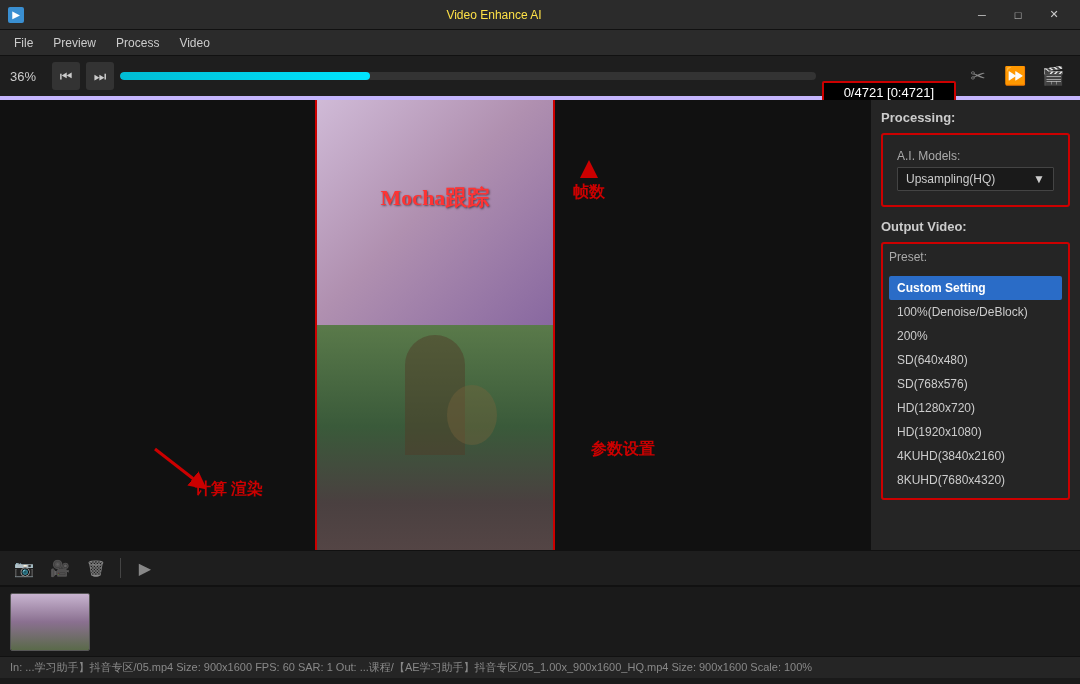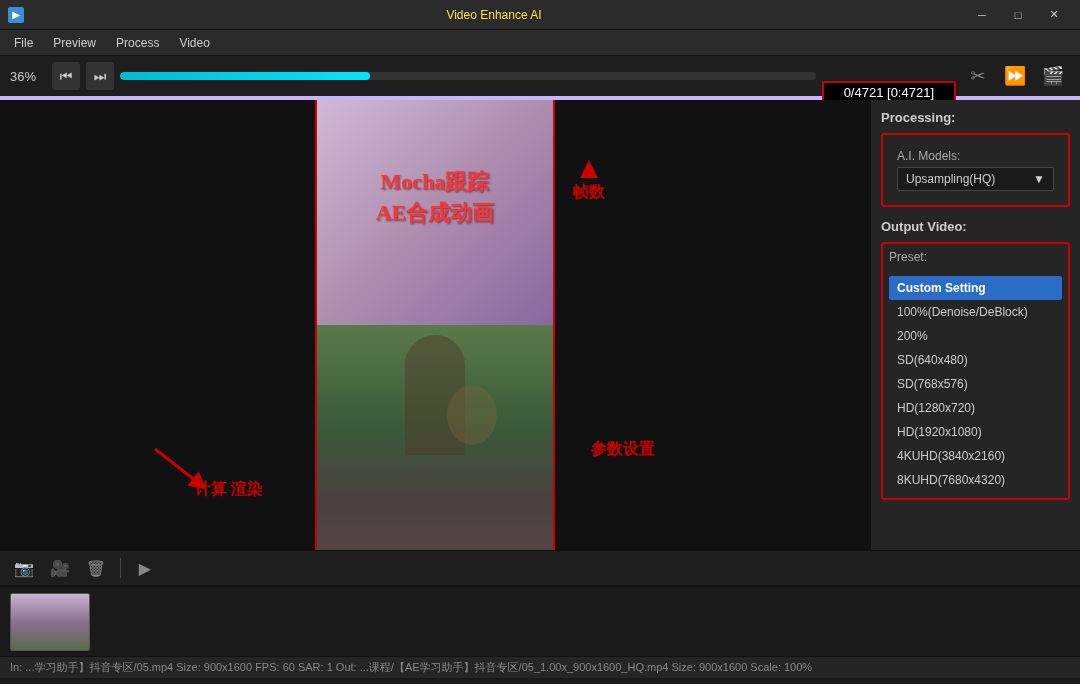--- a/index.html
+++ b/index.html
@@ -340,21 +340,20 @@
 
     <div style="position:absolute; top:60px; right:265px; display:flex; flex-direction:column; align-items:center; pointer-events:none;">
       <div style="width:0;height:0;border-left:9px solid transparent;border-right:9px solid transparent;border-bottom:18px solid #cc0000;"></div>
       <span style="color:#cc0000; font-size:16px; font-weight:bold; margin-top:4px;">帧数</span>
     </div>
 
     <div class="video-preview">
       <div class="video-preview-top">
         <div class="overlay-text-cn">
           <div>Mocha跟踪</div>
-          <div>AE合成动画</div>
         </div>
       </div>
       <div class="video-preview-bottom">
 
         <div style="position:absolute;top:10px;left:50%;transform:translateX(-50%);width:60px;height:120px;background:rgba(80,60,40,0.5);border-radius:30px 30px 0 0;"></div>
         <div style="position:absolute;top:60px;left:55%;width:50px;height:60px;background:rgba(120,100,60,0.4);border-radius:50%;"></div>
       </div>
     </div>
 
     <div style="position:absolute; bottom:90px; right:215px; pointer-events:none;">

